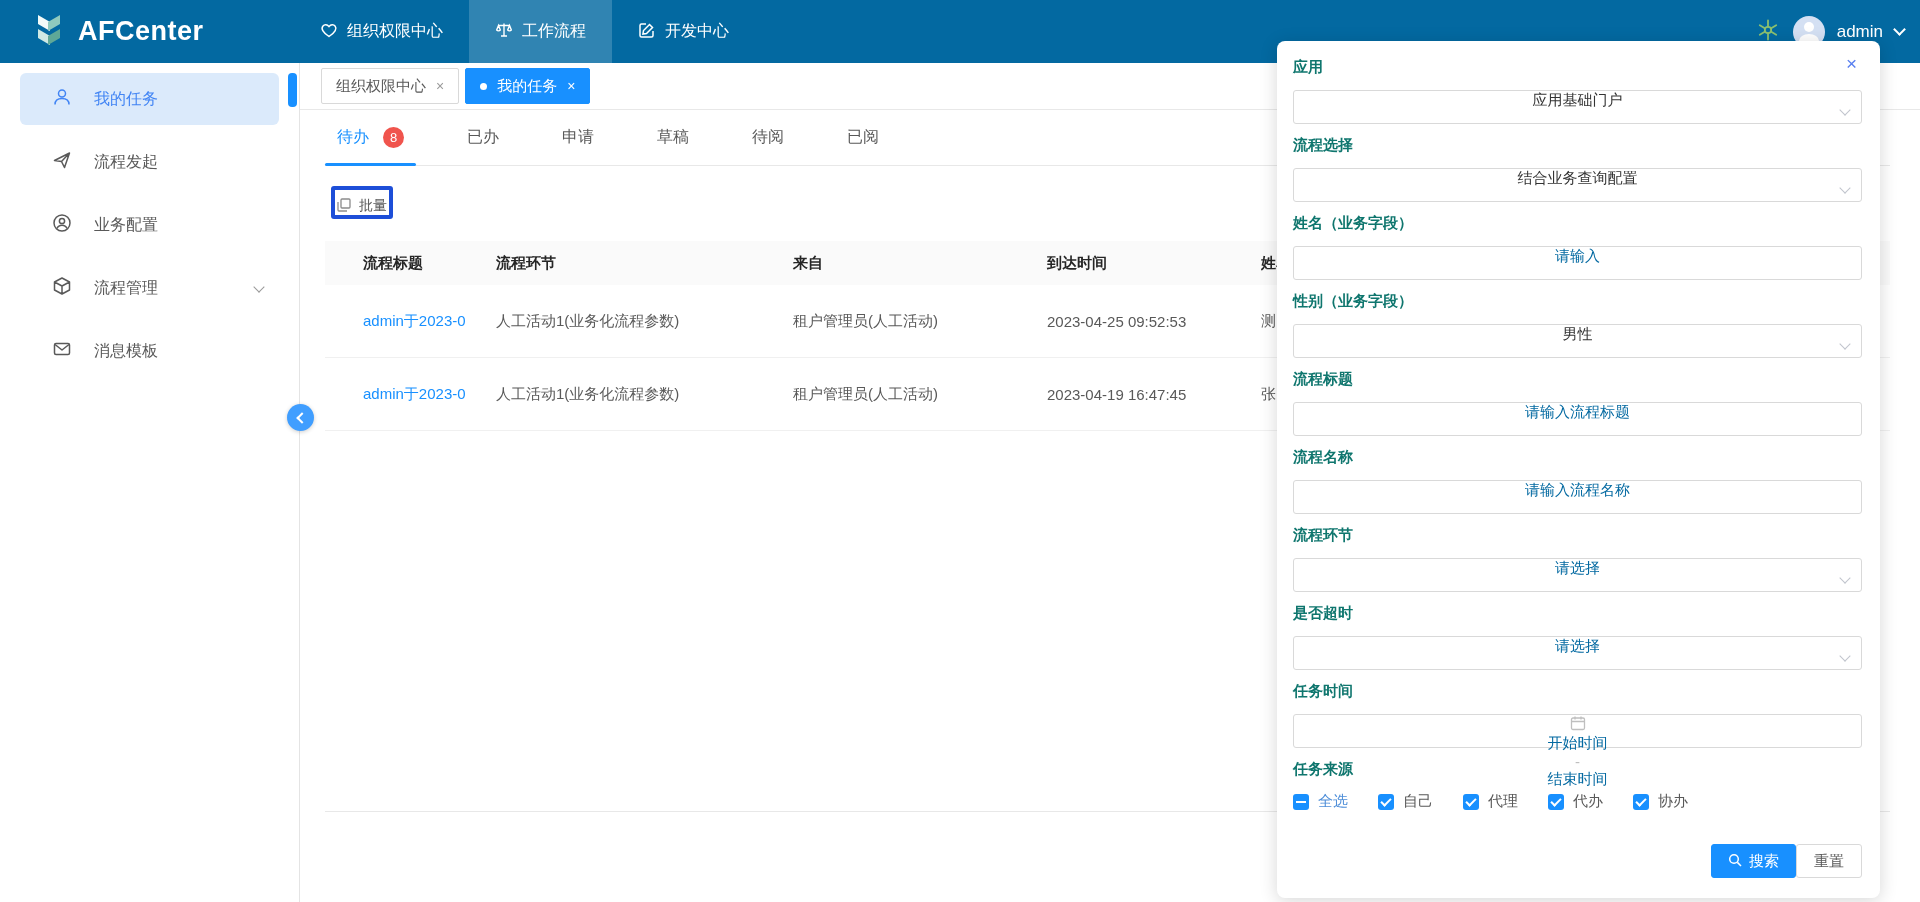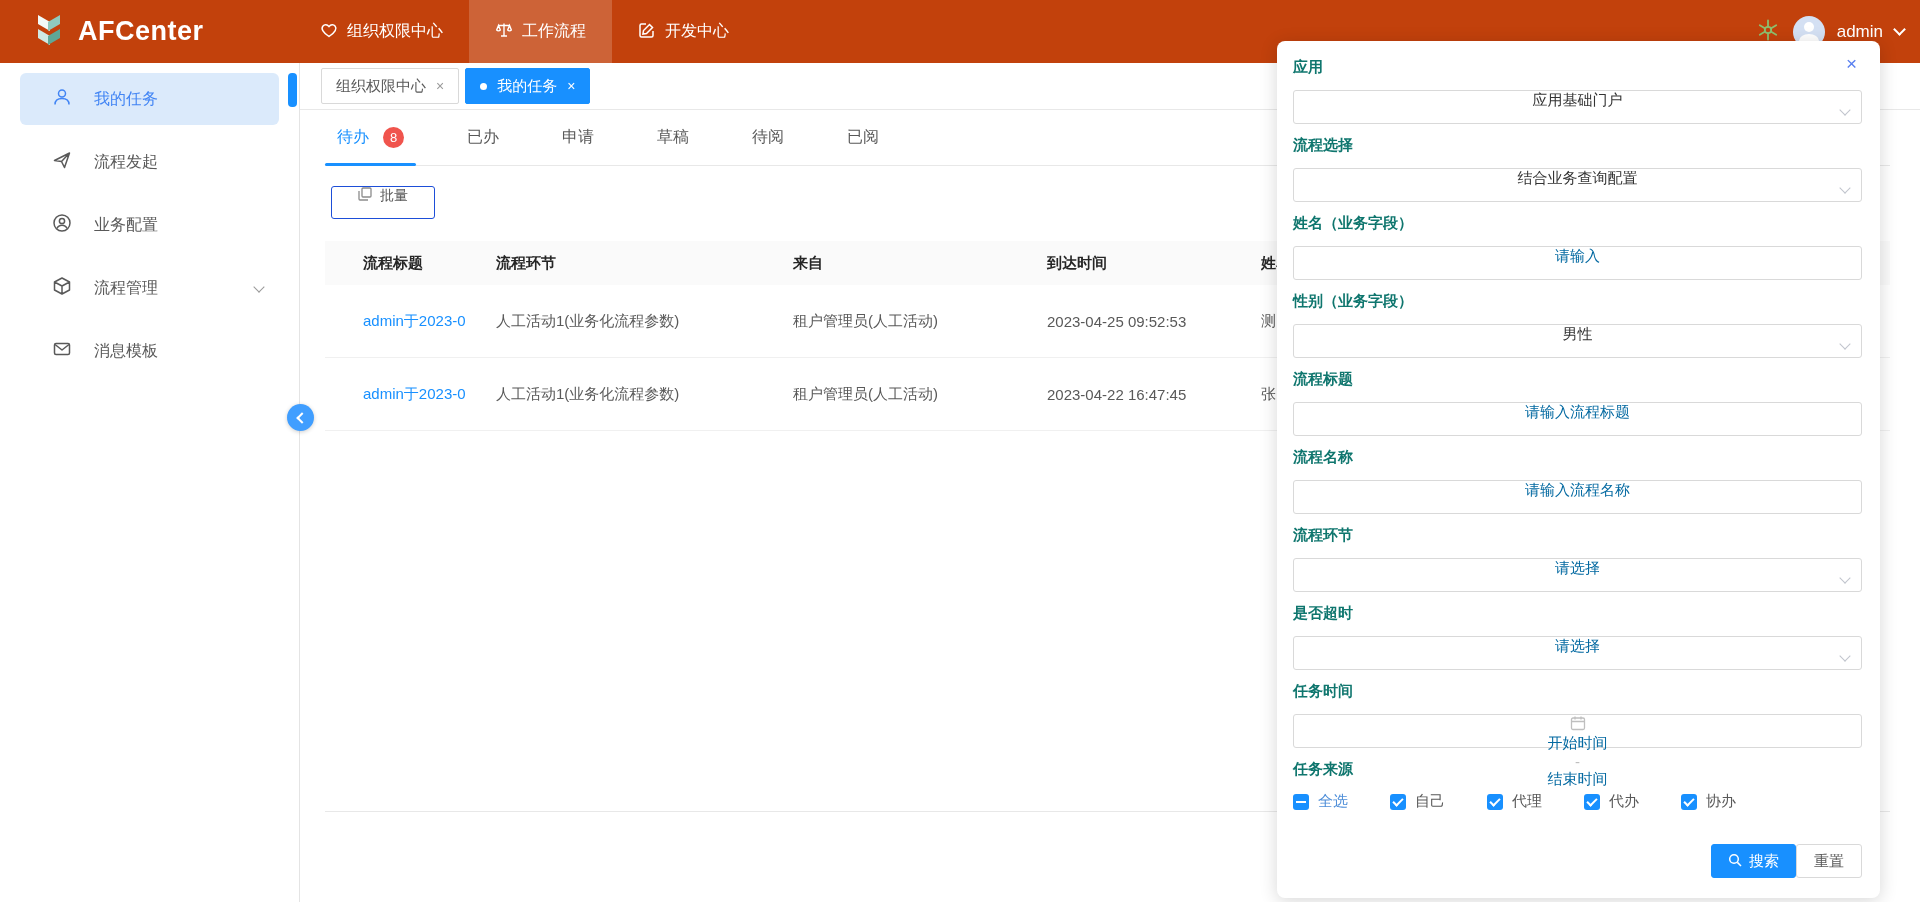--- a/index.html
+++ b/index.html
@@ -2,21 +2,21 @@
 <html><head>
 <meta charset="utf-8">
 <style>
   * { margin:0; padding:0; box-sizing:border-box; }
   html,body { width:1920px; height:902px; overflow:hidden;
     font-family:"Liberation Sans","DejaVu Sans",sans-serif; background:#fff; }
   body { position:relative; }
 
   
   .navbar { position:absolute; left:0; top:0; width:1920px; height:63px;
-    background:#c2410c; color:#fff; }
+    background:#0369a1; color:#fff; }
   .brand { position:absolute; left:30px; top:0; height:63px; display:flex; align-items:center; gap:10px; }
   .brand .logo-text { font-size:27px; font-weight:bold; letter-spacing:.5px; }
   .nav-menu { position:absolute; left:294px; top:0; height:63px; display:flex; }
   .nav-item { height:63px; display:flex; align-items:center; gap:9px; padding:0 26px;
     font-size:16px; cursor:pointer; }
   .nav-item.active { background:rgba(255,255,255,.18); }
   .nav-right { position:absolute; right:16px; top:0; height:63px; display:flex; align-items:center; gap:12px; }
   .avatar { width:32px; height:32px; border-radius:50%; background:#d4e0f3; position:relative; overflow:hidden; }
   .avatar::before { content:""; position:absolute; left:11px; top:6px; width:10px; height:10px; border-radius:50%; background:#fff; }
   .avatar::after { content:""; position:absolute; left:6px; top:18px; width:20px; height:14px; border-radius:50%; background:#fff; }
@@ -56,23 +56,23 @@
   .subtabs { height:56px; margin:0 30px 0 25px; border-bottom:1px solid #e8e8e8;
     display:flex; align-items:flex-end; }
   .subtab { display:flex; align-items:center; padding:0 12px 17px 12px; margin-right:39px;
     font-size:16px; color:#595959; position:relative; cursor:pointer; }
   .subtab.active { color:#1890ff; }
   .subtab.active::after { content:""; position:absolute; left:0; right:0; bottom:-1px; height:3px;
     border-radius:2px; background:#1890ff; }
   .badge { min-width:21px; height:21px; border-radius:11px; background:#f0544d; color:#fff;
     font-size:13px; display:flex; align-items:center; justify-content:center; margin-left:14px; padding:0 4px; }
 
-  .batch-btn { margin:20px 0 0 31px; height:33px; padding:0 26px; border:1px solid #1d4ed8;
+  .batch-btn { margin:20px 0 0 31px; height:33px; padding:0 2px; border:4px solid #1d4ed8;
     border-radius:3px; background:#fff; color:#595959; font-size:14px; display:inline-flex;
-    align-items:flex-start; gap:8px; cursor:pointer; }
+    align-items:flex-end; gap:8px; cursor:pointer; }
 
   
   .task-table { margin:22px 0 0 25px; width:1565px; height:571px; border-bottom:1px solid #e8e8e8; }
   .trow { display:flex; align-items:center; }
   .thead { height:44px; background:#fafafa; font-weight:bold; font-size:15px; color:#262626; }
   .tbody-row { height:73px; border-bottom:1px solid #f0f0f0; font-size:15px; color:#595959; }
   .c1 { width:171px; padding-left:38px; overflow:hidden; white-space:nowrap; }
   .c2 { width:297px; overflow:hidden; white-space:nowrap; }
   .c3 { width:254px; }
   .c4 { width:214px; }
@@ -88,21 +88,21 @@
   .f-label { height:18px; line-height:18px; font-size:15px; font-weight:600; color:#0f766e;
     margin-bottom:14px; }
   .f-control { height:34px; border:1px solid #d9d9d9; border-radius:3px; margin-bottom:12px;
     display:flex; align-items:center; padding:0 12px; font-size:15px; color:#333; cursor:pointer;flex-direction:column; }
   .ph { color:#0369a1; }
   .sel-chev { margin-left:auto; width:8px; height:8px; border-right:1.5px solid #c0c4cc;
     border-bottom:1.5px solid #c0c4cc; transform:rotate(45deg); margin-top:-4px; }
   .date-ctl { gap:0; }
   .date-ctl .part { flex:1; text-align:center; }
   .date-ctl .sep { color:#bfbfbf; padding:0 6px; }
-  .cb-row { display:flex; align-items:flex-start; gap:12px; margin-top:0; }
+  .cb-row { display:flex; align-items:flex-start; gap:0; margin-top:0; }
   .cb-item { display:flex; align-items:center; gap:9px; margin-right:30px; font-size:15px;
     color:#595959; cursor:pointer; }
   .cb-item.all { color:#4e8ed8; }
   .cb { width:16px; height:16px; border-radius:3px; background:#1890ff; position:relative; flex:none; }
   .cb.checked::after { content:""; position:absolute; left:5px; top:2px; width:4px; height:8px;
     border-right:2px solid #fff; border-bottom:2px solid #fff; transform:rotate(45deg); }
   .cb.indet::after { content:""; position:absolute; left:3px; top:7px; width:10px; height:2px; background:#fff; }
   .panel-actions { display:flex; justify-content:flex-end; margin-top:33px; }
   .btn-search { height:34px; padding:0 16px; background:#1890ff; border:1px solid #1890ff;
     border-radius:3px; color:#fff; font-size:15px; display:flex; align-items:center; gap:7px; cursor:pointer; }
@@ -275,21 +275,21 @@
       <div class="c1"><span class="link">admin于2023-0</span></div>
       <div class="c2">人工活动1(业务化流程参数)</div>
       <div class="c3">租户管理员(人工活动)</div>
       <div class="c4">2023-04-25 09:52:53</div>
       <div class="c5">测</div>
     </div>
     <div class="trow tbody-row">
       <div class="c1"><span class="link">admin于2023-0</span></div>
       <div class="c2">人工活动1(业务化流程参数)</div>
       <div class="c3">租户管理员(人工活动)</div>
-      <div class="c4">2023-04-22 16:47:45</div>
+      <div class="c4">2023-04-19 16:47:45</div>
       <div class="c5">张</div>
     </div>
   </div>
 </main>
 
 <div class="panel">
   <span class="panel-close">×</span>
 
   <div class="f-label">应用</div>
   <div class="f-control">

